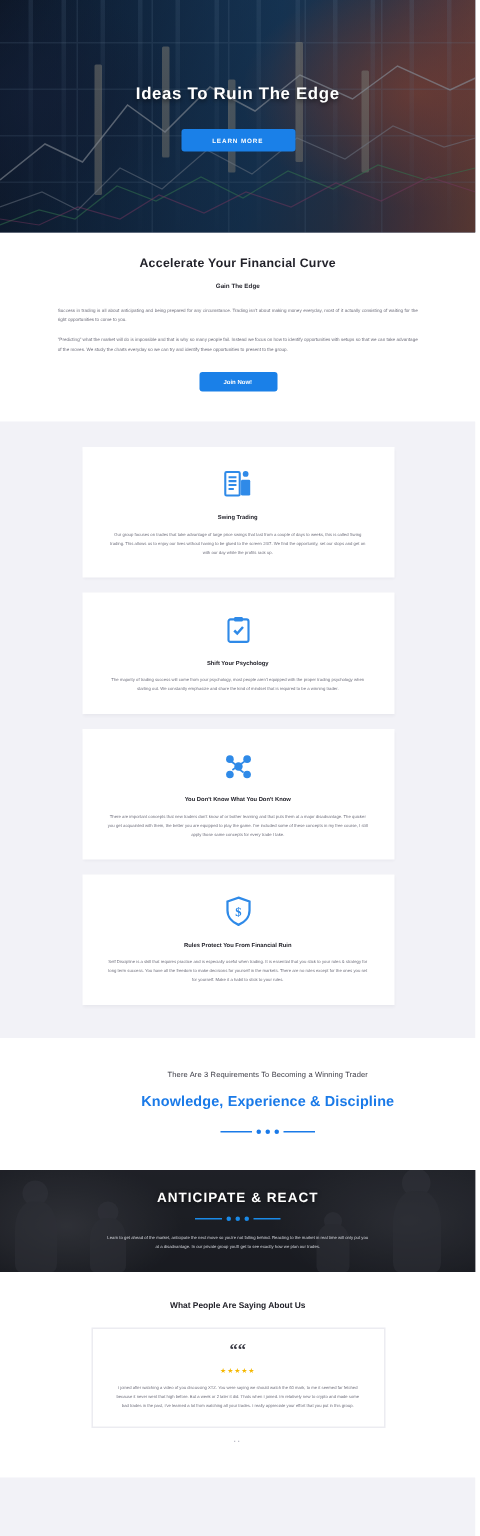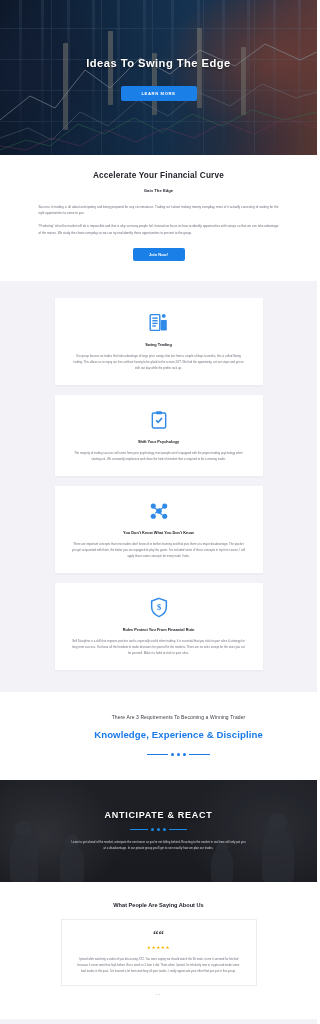--- a/index.html
+++ b/index.html
@@ -92,21 +92,21 @@
   .req .big {
     font-size:9.6px; font-weight:bold; color:#1a7ae8;
     margin-top:9px; letter-spacing:.1px;
   }
   .divider { display:flex; align-items:center; justify-content:center; gap:2.5px; margin-top:13px; }
   .divider .line { width:21px; height:1px; background:#1a7ae8; }
   .divider .dot { width:3.4px; height:3.4px; border-radius:50%; background:#1a7ae8; }
 
   
   .anticipate {
-    position:relative; height:102px; overflow:hidden;
+    position:relative; height:68px; overflow:hidden;
     display:flex; flex-direction:column; align-items:center; justify-content:center;
     background:#24262c;
   }
   .ant-bg { position:absolute; inset:0; }
   .ant-bg .fill {
     position:absolute; inset:0;
     background:
       radial-gradient(ellipse 35% 90% at 14% 55%, rgba(120,122,130,.5), rgba(120,122,130,0) 70%),
       radial-gradient(ellipse 40% 95% at 86% 50%, rgba(110,112,122,.45), rgba(110,112,122,0) 72%),
       linear-gradient(180deg,#2a2c33,#1d1f25);
@@ -189,21 +189,21 @@
       <svg class="hero-svg" viewBox="0 0 317 155" preserveAspectRatio="none">
         <polyline points="0,120 30,96 55,108 85,70 110,88 140,58 170,74 200,50 235,66 265,44 300,60 317,52" fill="none" stroke="#e8eef5" stroke-width="1" opacity=".65"></polyline>
         <polyline points="0,138 28,128 52,140 80,112 108,126 138,100 168,116 198,92 230,106 262,84 296,98 317,92" fill="none" stroke="#cdd8e4" stroke-width=".8" opacity=".5"></polyline>
         <polyline points="0,150 26,140 50,146 78,124 104,134 134,118 162,132 192,114 222,126 252,110 284,120 317,112" fill="none" stroke="#5ad17a" stroke-width=".8" opacity=".55"></polyline>
         <polyline points="0,146 26,150 52,138 80,146 106,130 136,142 164,128 194,138 224,122 254,134 286,118 317,128" fill="none" stroke="#e05a9a" stroke-width=".8" opacity=".5"></polyline>
       </svg>
       <div class="hero-shade"></div>
     </div>
     <div class="hero-inner">
       <div class="hero-title">
-        <div>Ideas To Swing The Edge</div>
+        <div>Ideas To Ruin The Edge</div>
       </div>
       <button class="hero-btn">LEARN MORE</button>
     </div>
   </section>
 
   <section class="accel">
     <h2>Accelerate Your Financial Curve</h2>
     <h3>Gain The Edge</h3>
     <div class="body">
       <p>Success in trading is all about anticipating and being prepared for any circumstance. Trading isn't about making money everyday, most of it actually consisting of waiting for the right opportunities to come to you.</p>

